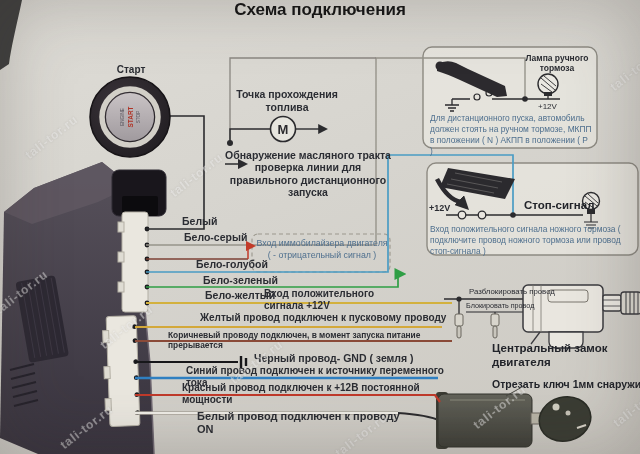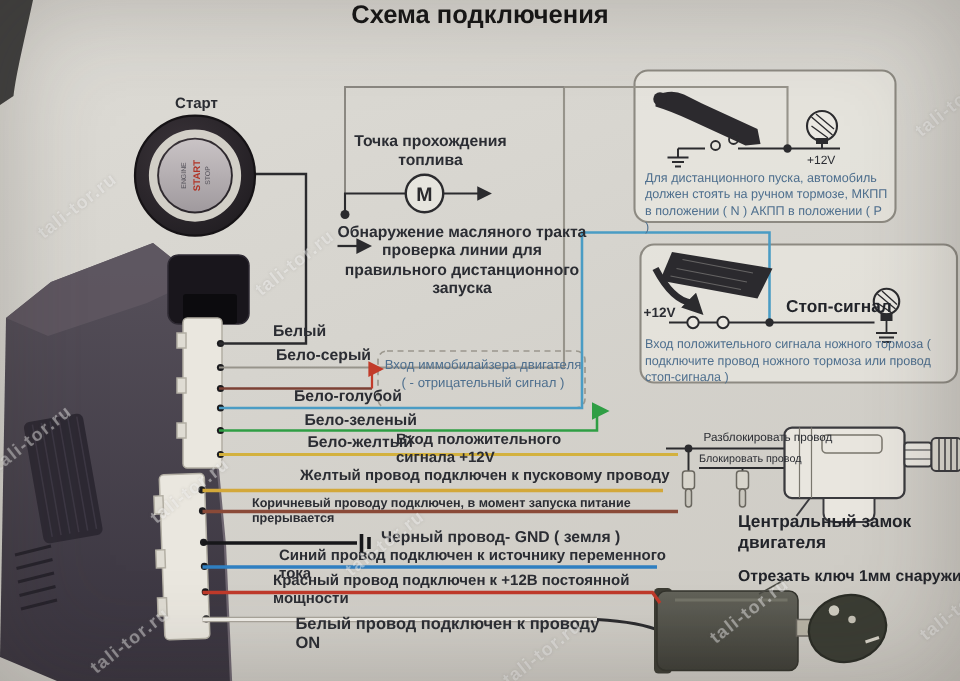--- a/index.html
+++ b/index.html
@@ -221,20 +221,21 @@
   </svg>
 
   <div class="lbl b" style="left:170px;top:0;width:300px;font-size:17px;color:#141414;text-align:center;">Схема подключения</div>
 
   <div class="lbl b c" style="left:96px;top:64px;width:70px;font-size:10px;">Старт</div>
 
   <div class="lbl b c" style="left:230px;top:88px;width:114px;font-size:10.5px;">Точка прохождения топлива</div>
 
   <div class="lbl b c" style="left:222px;top:149px;width:172px;font-size:10.5px;line-height:1.18;">Обнаружение масляного тракта проверка линии для правильного дистанционного запуска</div>
 
+  <div class="lbl b c" style="left:516px;top:53px;width:82px;font-size:8.5px;">Лампа ручного тормоза</div>
   <div class="lbl" style="left:538px;top:102px;width:34px;font-size:8px;">+12V</div>
   <div class="lbl steel" style="left:430px;top:113px;width:162px;font-size:8.4px;line-height:1.3;">Для дистанционного пуска, автомобиль должен стоять на ручном тормозе, МКПП в положении ( N )  АКПП в положении ( P )</div>
 
   <div class="lbl b" style="left:429px;top:203px;width:32px;font-size:9px;">+12V</div>
   <div class="lbl b" style="left:524px;top:175px;width:90px;font-size:11.5px;color:#22242a;margin-top:24px;">Стоп-сигнал</div>
   <div class="lbl steel" style="left:430px;top:224px;width:205px;font-size:8.4px;line-height:1.3;">Вход положительного сигнала ножного тормоза ( подключите провод ножного тормоза или провод стоп-сигнала )</div>
 
   <div class="lbl b" style="left:182px;top:215px;width:60px;font-size:10.5px;">Белый</div>
   <div class="lbl b" style="left:184px;top:231px;width:78px;font-size:10.5px;">Бело-серый</div>
   <div class="lbl b" style="left:196px;top:258px;width:88px;font-size:10.5px;">Бело-голубой</div>

